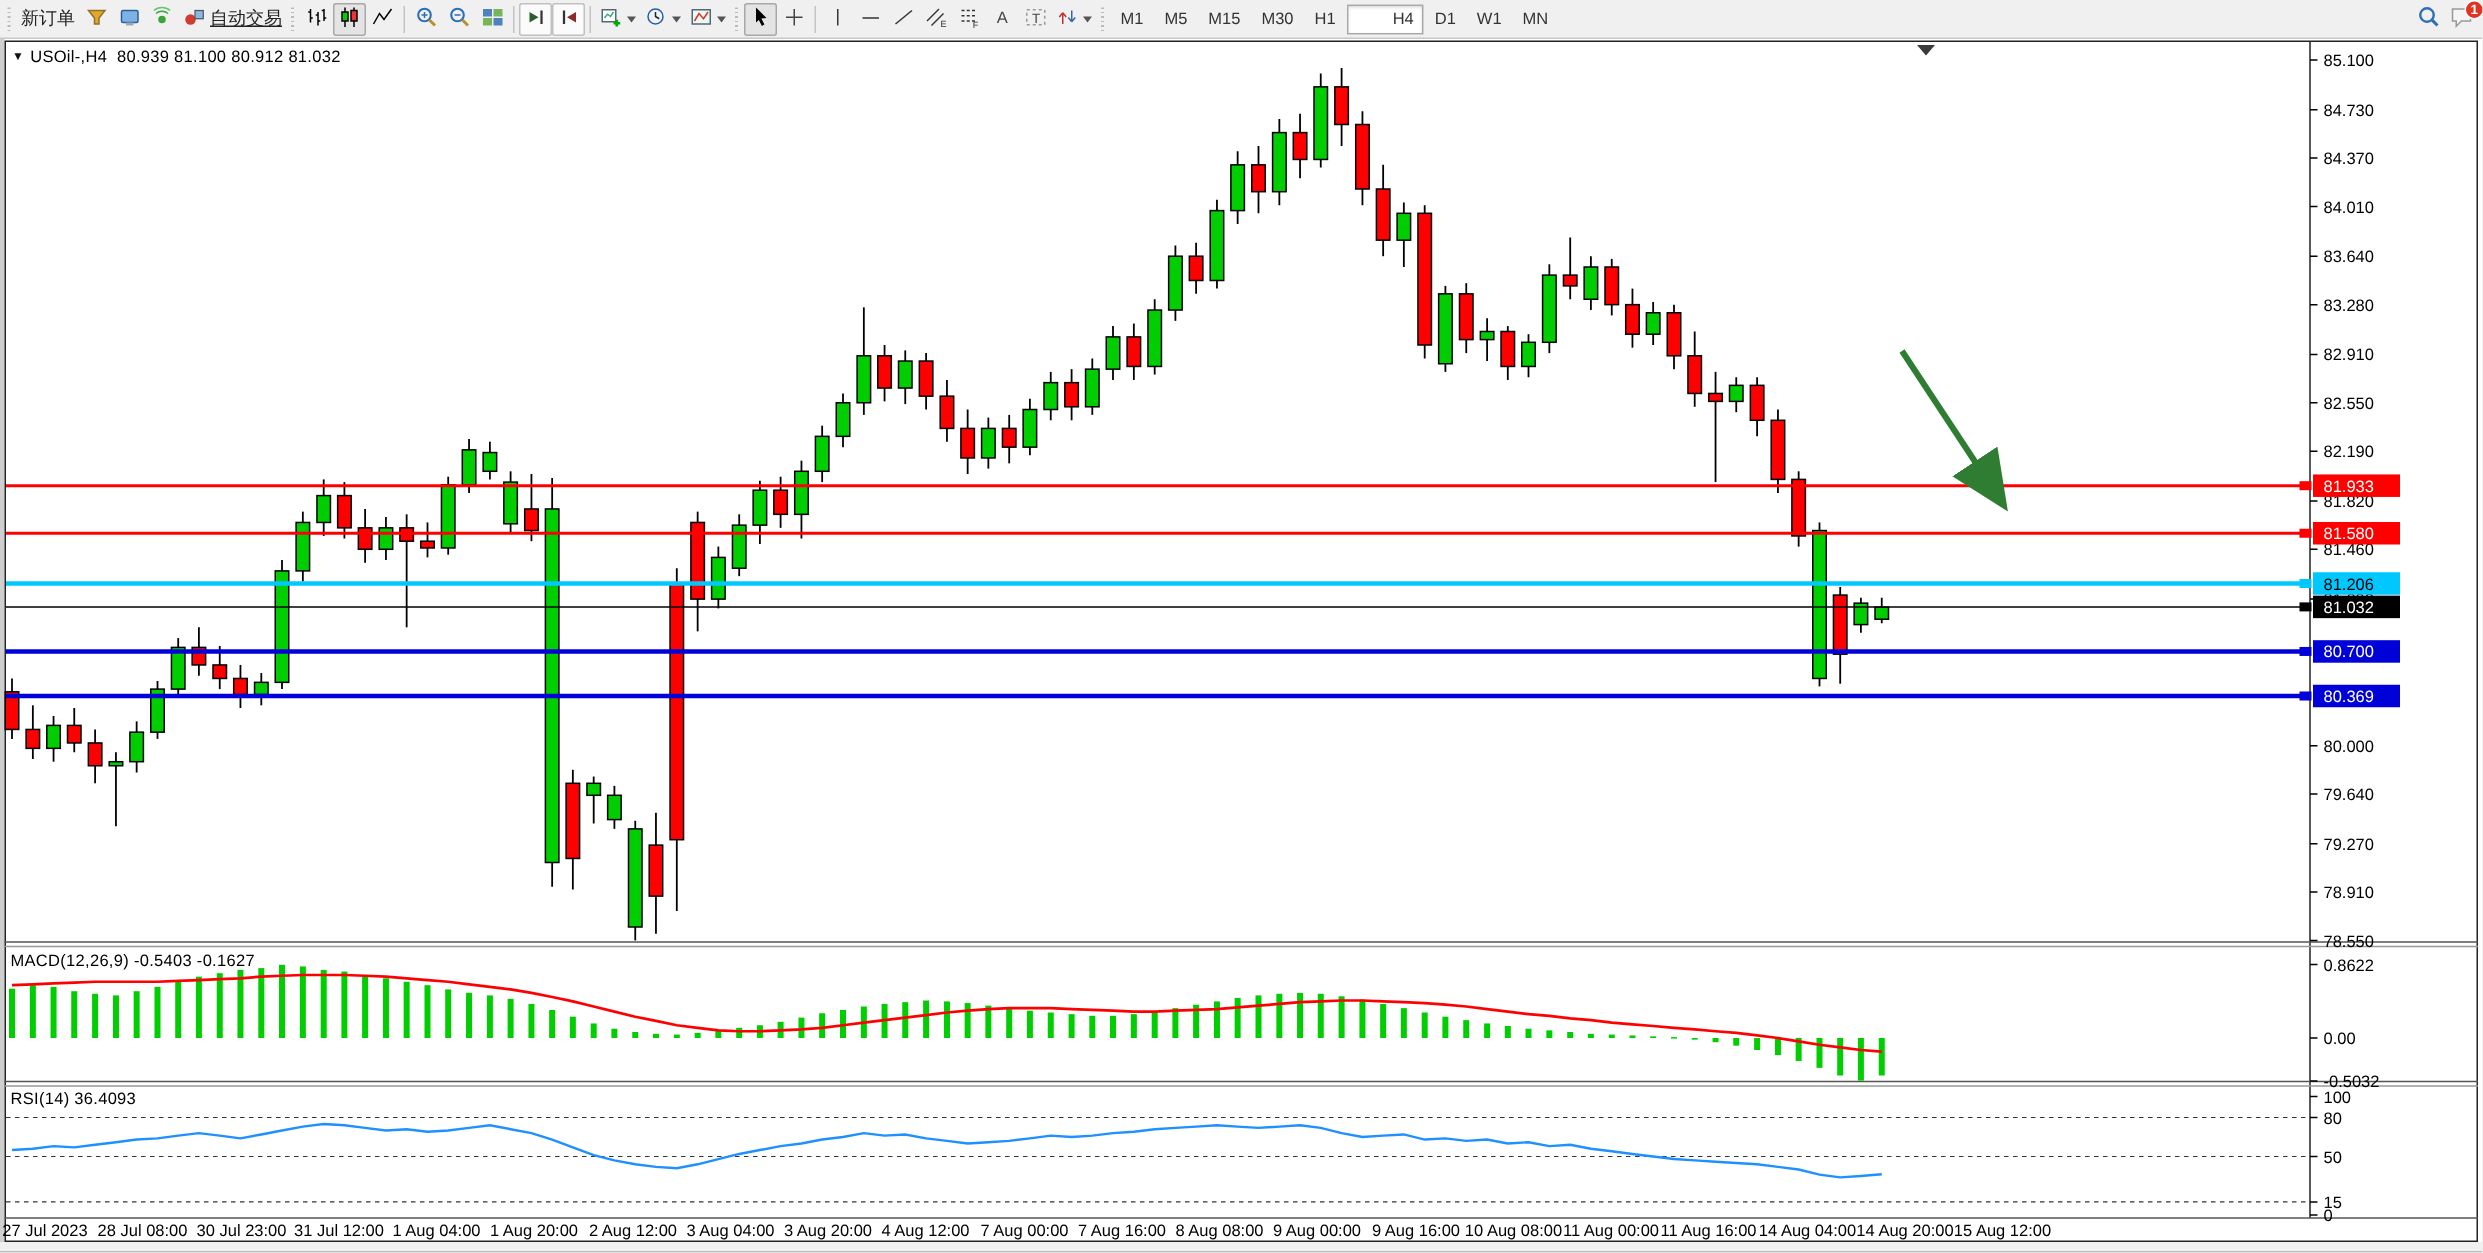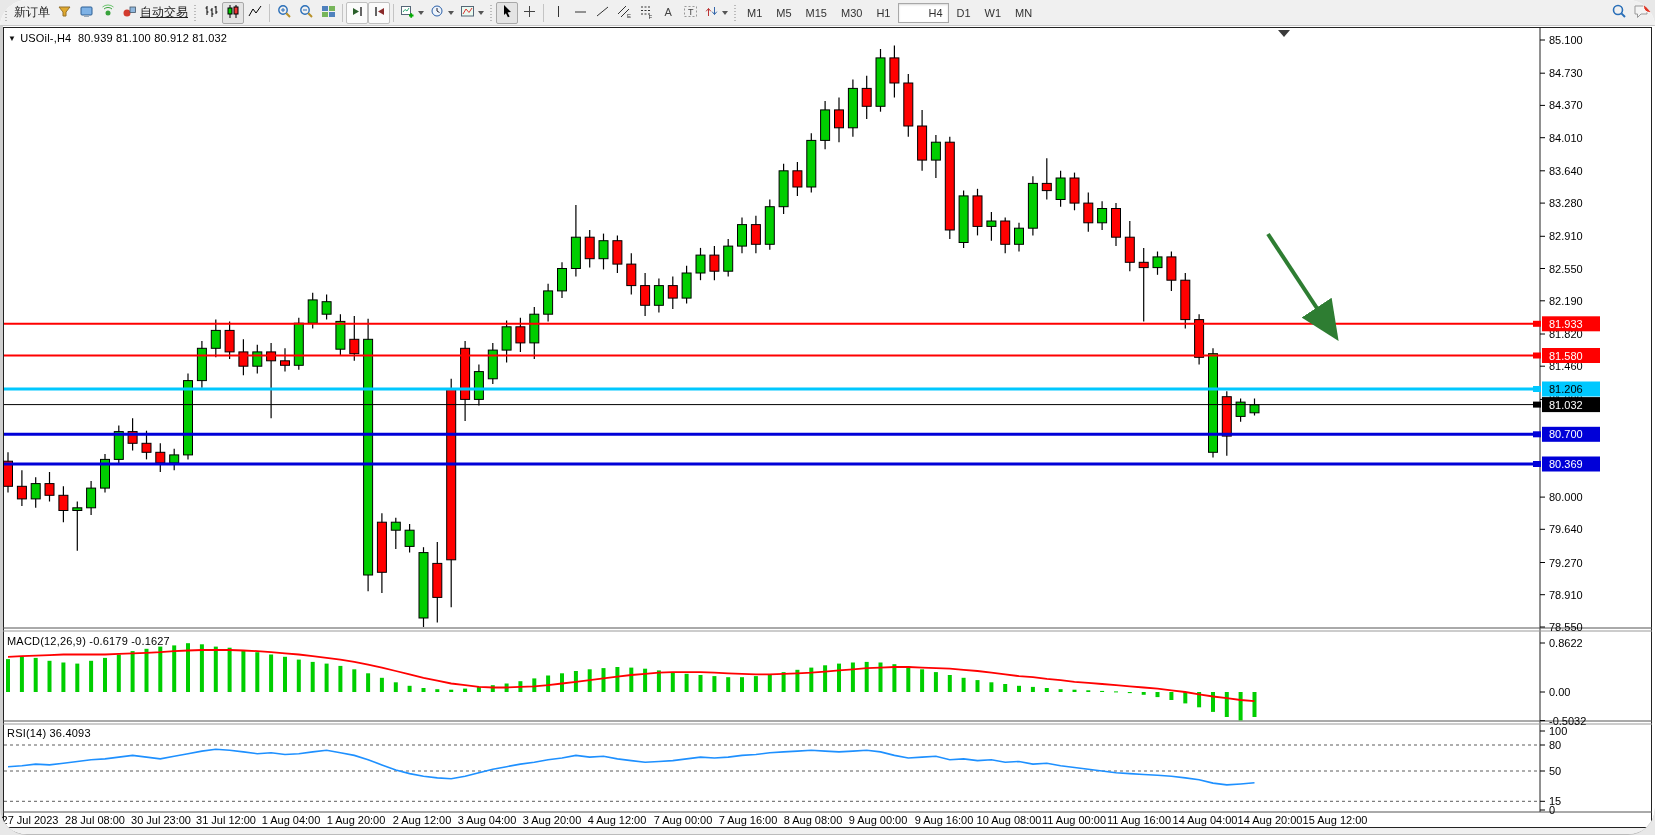--- a/index.html
+++ b/index.html
@@ -1,21 +1,20 @@
 <!DOCTYPE html>
 <html><head>
 <meta charset="utf-8">
 <style>
   * { margin:0; padding:0; box-sizing:border-box; }
   html,body { background:#e8e8e8; }
   .app {
     width:1655px; height:835px; background:#fff; position:relative;
     font-family:"Liberation Sans", sans-serif; overflow:hidden;
     border-bottom:1px solid #bbb;
-    border-radius:27px;
   }
   
   .toolbar {
     height:26px; background:#f0f0f0; display:flex; align-items:center;
     border-bottom:1px solid #c8c8c8; padding:0 2px; font-size:12px; color:#222;
   }
   .grip { width:5px; height:16px; margin:0 2px;
     background-image:repeating-linear-gradient(#bbb 0 1px, transparent 1px 3px);
     background-size:2px 100%; background-repeat:repeat-y; background-position:1px 0; }
   .sep { width:1px; height:18px; background:#c4c4c4; margin:0 3px; }
@@ -267,21 +266,21 @@
             </svg></span>
         <span class="badge">1</span>
       </div>
     </div>
   </div>
 
   <div class="chart-area">
     <div class="overlay-label" id="chart-title">
       <span class="tri">▼</span><span>USOil-,H4</span>&nbsp;&nbsp;<span>80.939 81.100 80.912 81.032</span>
     </div>
-    <div class="overlay-label" id="macd-label">MACD(12,26,9) -0.6179 -0.1627</div>
+    <div class="overlay-label" id="macd-label">MACD(12,26,9) -0.5403 -0.1627</div>
     <div class="overlay-label" id="rsi-label">RSI(14) 36.4093</div>
     <svg id="chart-svg" width="1655" height="809">
         <rect x="0" y="0" width="3" height="809" fill="#cfcfcf"></rect>
         <rect x="0" y="802" width="1655" height="7" fill="#f0f0f0"></rect>
         <g>
           <rect x="3.5" y="1.5" width="1648" height="800" fill="none" stroke="#222" stroke-width="1"></rect>
           <line x1="1540" y1="2" x2="1540" y2="786" stroke="#222" stroke-width="1"></line>
           <line x1="3" y1="602" x2="1652" y2="602" stroke="#555"></line>
           <line x1="3" y1="605" x2="1652" y2="605" stroke="#999"></line>
           <line x1="3" y1="695" x2="1652" y2="695" stroke="#555"></line>

